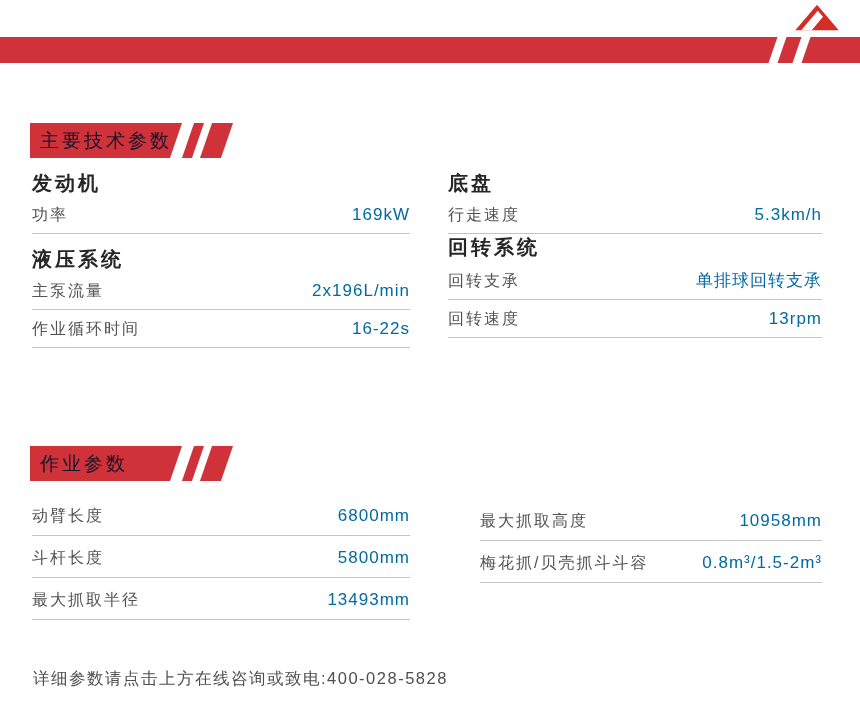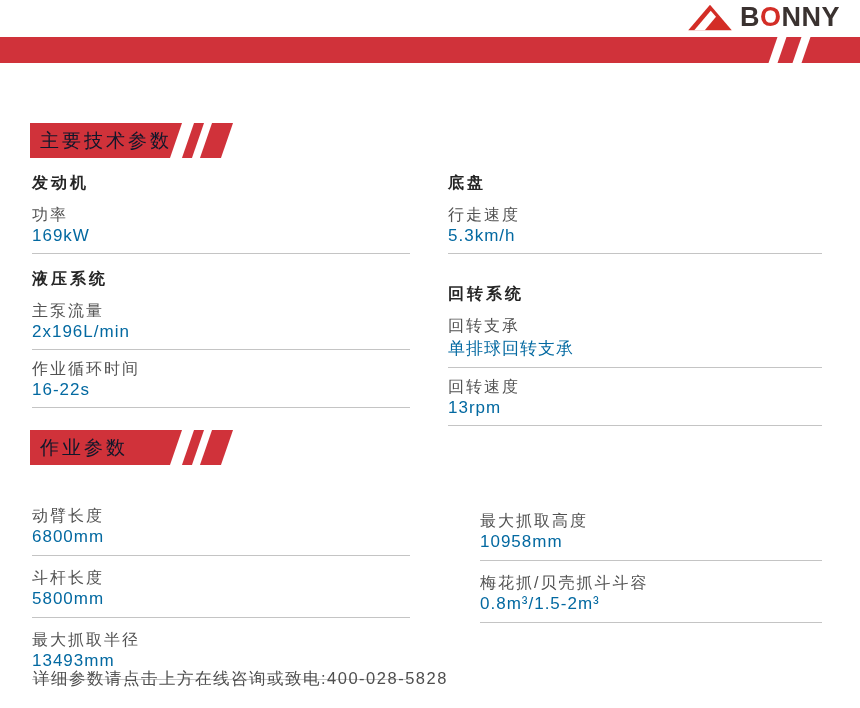--- a/index.html
+++ b/index.html
@@ -23,54 +23,53 @@
   .ribbon-main{
     position:absolute;left:0;top:0;width:152px;height:35px;background:#d0323a;
     clip-path:polygon(0 0,100% 0,calc(100% - 12px) 100%,0 100%);
     display:flex;align-items:center;box-sizing:border-box;padding-left:10px;
   }
   .ribbon-title{color:#0f172a;font-size:19px;letter-spacing:3px;font-weight:400;}
   .rs{position:absolute;top:0;height:35px;background:#d0323a;transform:skewX(-19deg);}
   .rs1{left:158px;width:10px;}
   .rs2{left:176px;width:21px;}
   #ribbon1{top:123px;}
-  #ribbon2{top:430px;font-family:Liberation Serif, serif;}
+  #ribbon2{top:446px;font-family:Liberation Serif, serif;}
   
   .spec-grid{position:absolute;left:32px;right:38px;display:grid;grid-template-columns:378px 374px;justify-content:space-between;}
   #grid1{top:170px;}
   #grid2{top:494px;}
   .group{min-width:0;}
   .g-c1r1{grid-column:1;grid-row:1;}
   .g-c2r1{grid-column:2;grid-row:1;}
   .g-c1r2{grid-column:1;grid-row:2;margin-top:12px;}
-  .g-c2r2{grid-column:2;grid-row:2;margin-top:27px;}
+  .g-c2r2{grid-column:2;grid-row:2;}
   .offset-down{margin-top:5px;margin-left:32px;}
   .group-heading{
-    font-size:16px;line-height:26px;font-weight:700;color:#262626;
+    font-size:20px;line-height:26px;font-weight:700;color:#262626;
     letter-spacing:3px;margin:0;
   }
   .row{
     display:flex;justify-content:space-between;align-items:baseline;
-    padding:9px 0 7px;border-bottom:1px solid #c4c4c4;flex-direction:column;
+    padding:9px 0 7px;border-bottom:1px solid #c4c4c4;
   }
   .row-lg{padding:12px 0 8px;}
   .lbl{font-size:16px;color:#525252;letter-spacing:2px;white-space:nowrap;}
   .val{font-size:17px;color:#0369a1;letter-spacing:1px;white-space:nowrap;}
   
   .footer-note{position:absolute;top:668px;left:33px;font-size:16.5px;color:#4e4e4e;letter-spacing:1.5px;}
 </style>
 </head>
 <body>
 
 <div class="logo-row">
   <svg class="logo-mark" viewBox="0 0 60 36" aria-hidden="true">
     <polygon points="30,1 59,35 1,35" fill="#d32d26"></polygon>
     <polygon points="9,35 31,9 38,17 23,35" fill="#ffffff"></polygon>
   </svg>
-  <div class="logo-text"><span>B</span><span class="accent">O</span><span>NNY</span></div>
 </div>
 
 <div class="topbar">
   <div class="slash s1"></div>
   <div class="slash s2"></div>
 </div>
 
 <div class="ribbon" id="ribbon1">
   <div class="ribbon-main">
     <span class="ribbon-title">主要技术参数</span>

